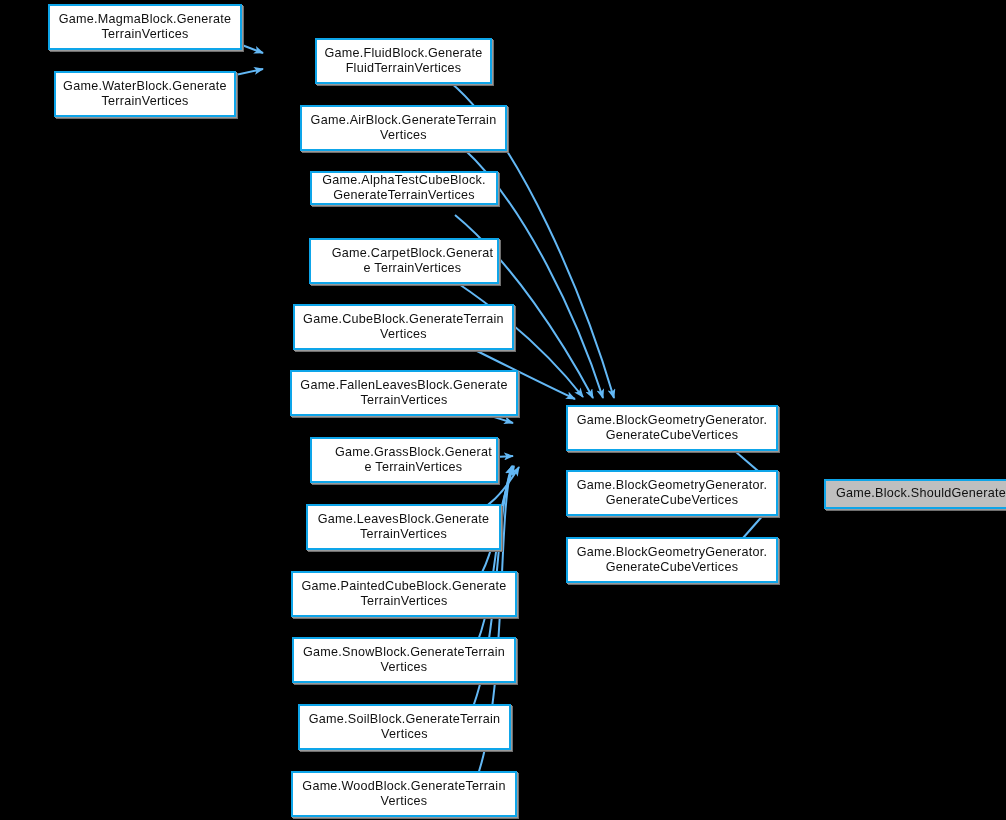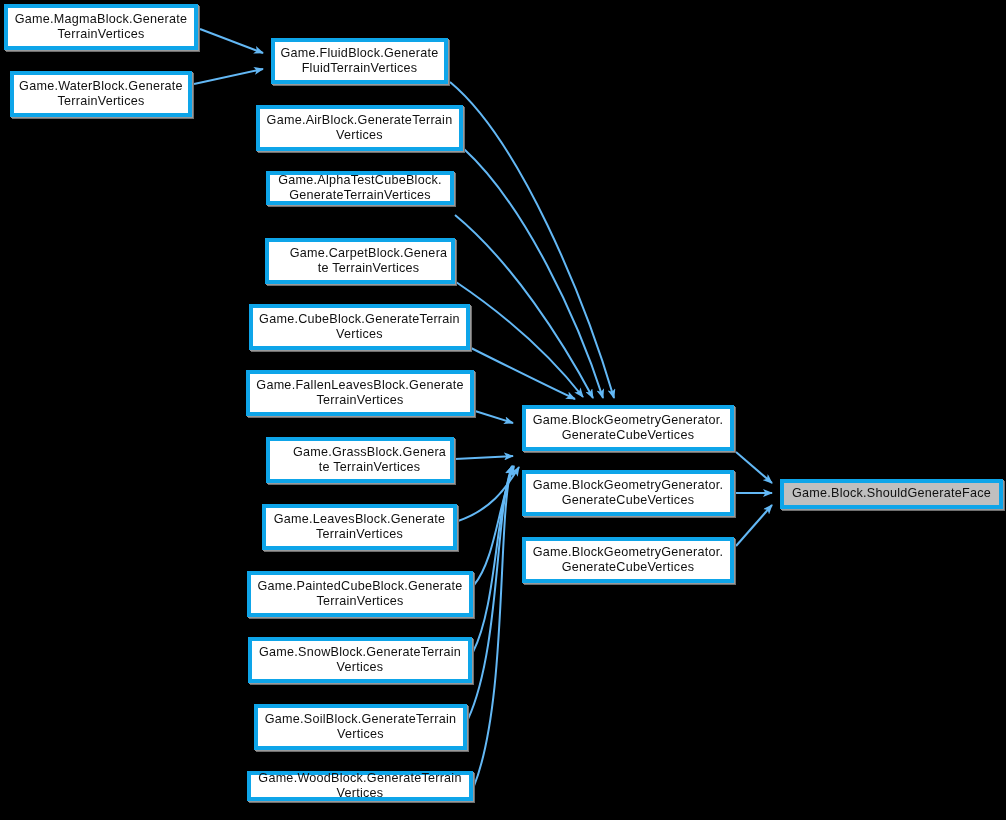--- a/index.html
+++ b/index.html
@@ -22,32 +22,33 @@
     left: 0;
     top: 0;
     width: 1006px;
     height: 820px;
     pointer-events: none;
   }
   .node {
     position: absolute;
     box-sizing: border-box;
     background: #ffffff;
-    border: 4px solid #0ea5e9;
+    border: 2px solid #0ea5e9;
     box-shadow: 1px 1px 0 0 #9a9a9a, 2px 2px 0 0 #6f6f6f;
     display: flex;
     align-items: center;
     justify-content: center;
     text-align: center;
     color: #101010;
     font-size: 12.6px;
     line-height: 15.5px;
     letter-spacing: 0.02em;
     padding: 0 3px;
     z-index: 2;
+    margin-left: 44px;
   }
   .node.highlight {
     background: #bfbfbf;
   }
   .node .label {
     display: block;
     width: 100%;
     word-break: break-word;
   }
 </style>
@@ -114,21 +115,21 @@
       </div>
       <div class="node" style="left: 247px; top: 571px; width: 226px; height: 46px;">
         <span class="label">Game.PaintedCubeBlock.Generate TerrainVertices</span>
       </div>
       <div class="node" style="left: 248px; top: 637px; width: 224px; height: 46px;">
         <span class="label">Game.SnowBlock.GenerateTerrain Vertices</span>
       </div>
       <div class="node" style="left: 254px; top: 704px; width: 213px; height: 46px;">
         <span class="label">Game.SoilBlock.GenerateTerrain Vertices</span>
       </div>
-      <div class="node" style="left: 247px; top: 771px; width: 226px; height: 30px;">
+      <div class="node" style="left: 247px; top: 771px; width: 226px; height: 46px;">
         <span class="label">Game.WoodBlock.GenerateTerrain Vertices</span>
       </div>
       <div class="node" style="left: 522px; top: 405px; width: 212px; height: 46px;">
         <span class="label">Game.BlockGeometryGenerator. GenerateCubeVertices</span>
       </div>
       <div class="node" style="left: 522px; top: 470px; width: 212px; height: 46px;">
         <span class="label">Game.BlockGeometryGenerator. GenerateCubeVertices</span>
       </div>
       <div class="node" style="left: 522px; top: 537px; width: 212px; height: 46px;">
         <span class="label">Game.BlockGeometryGenerator. GenerateCubeVertices</span>

